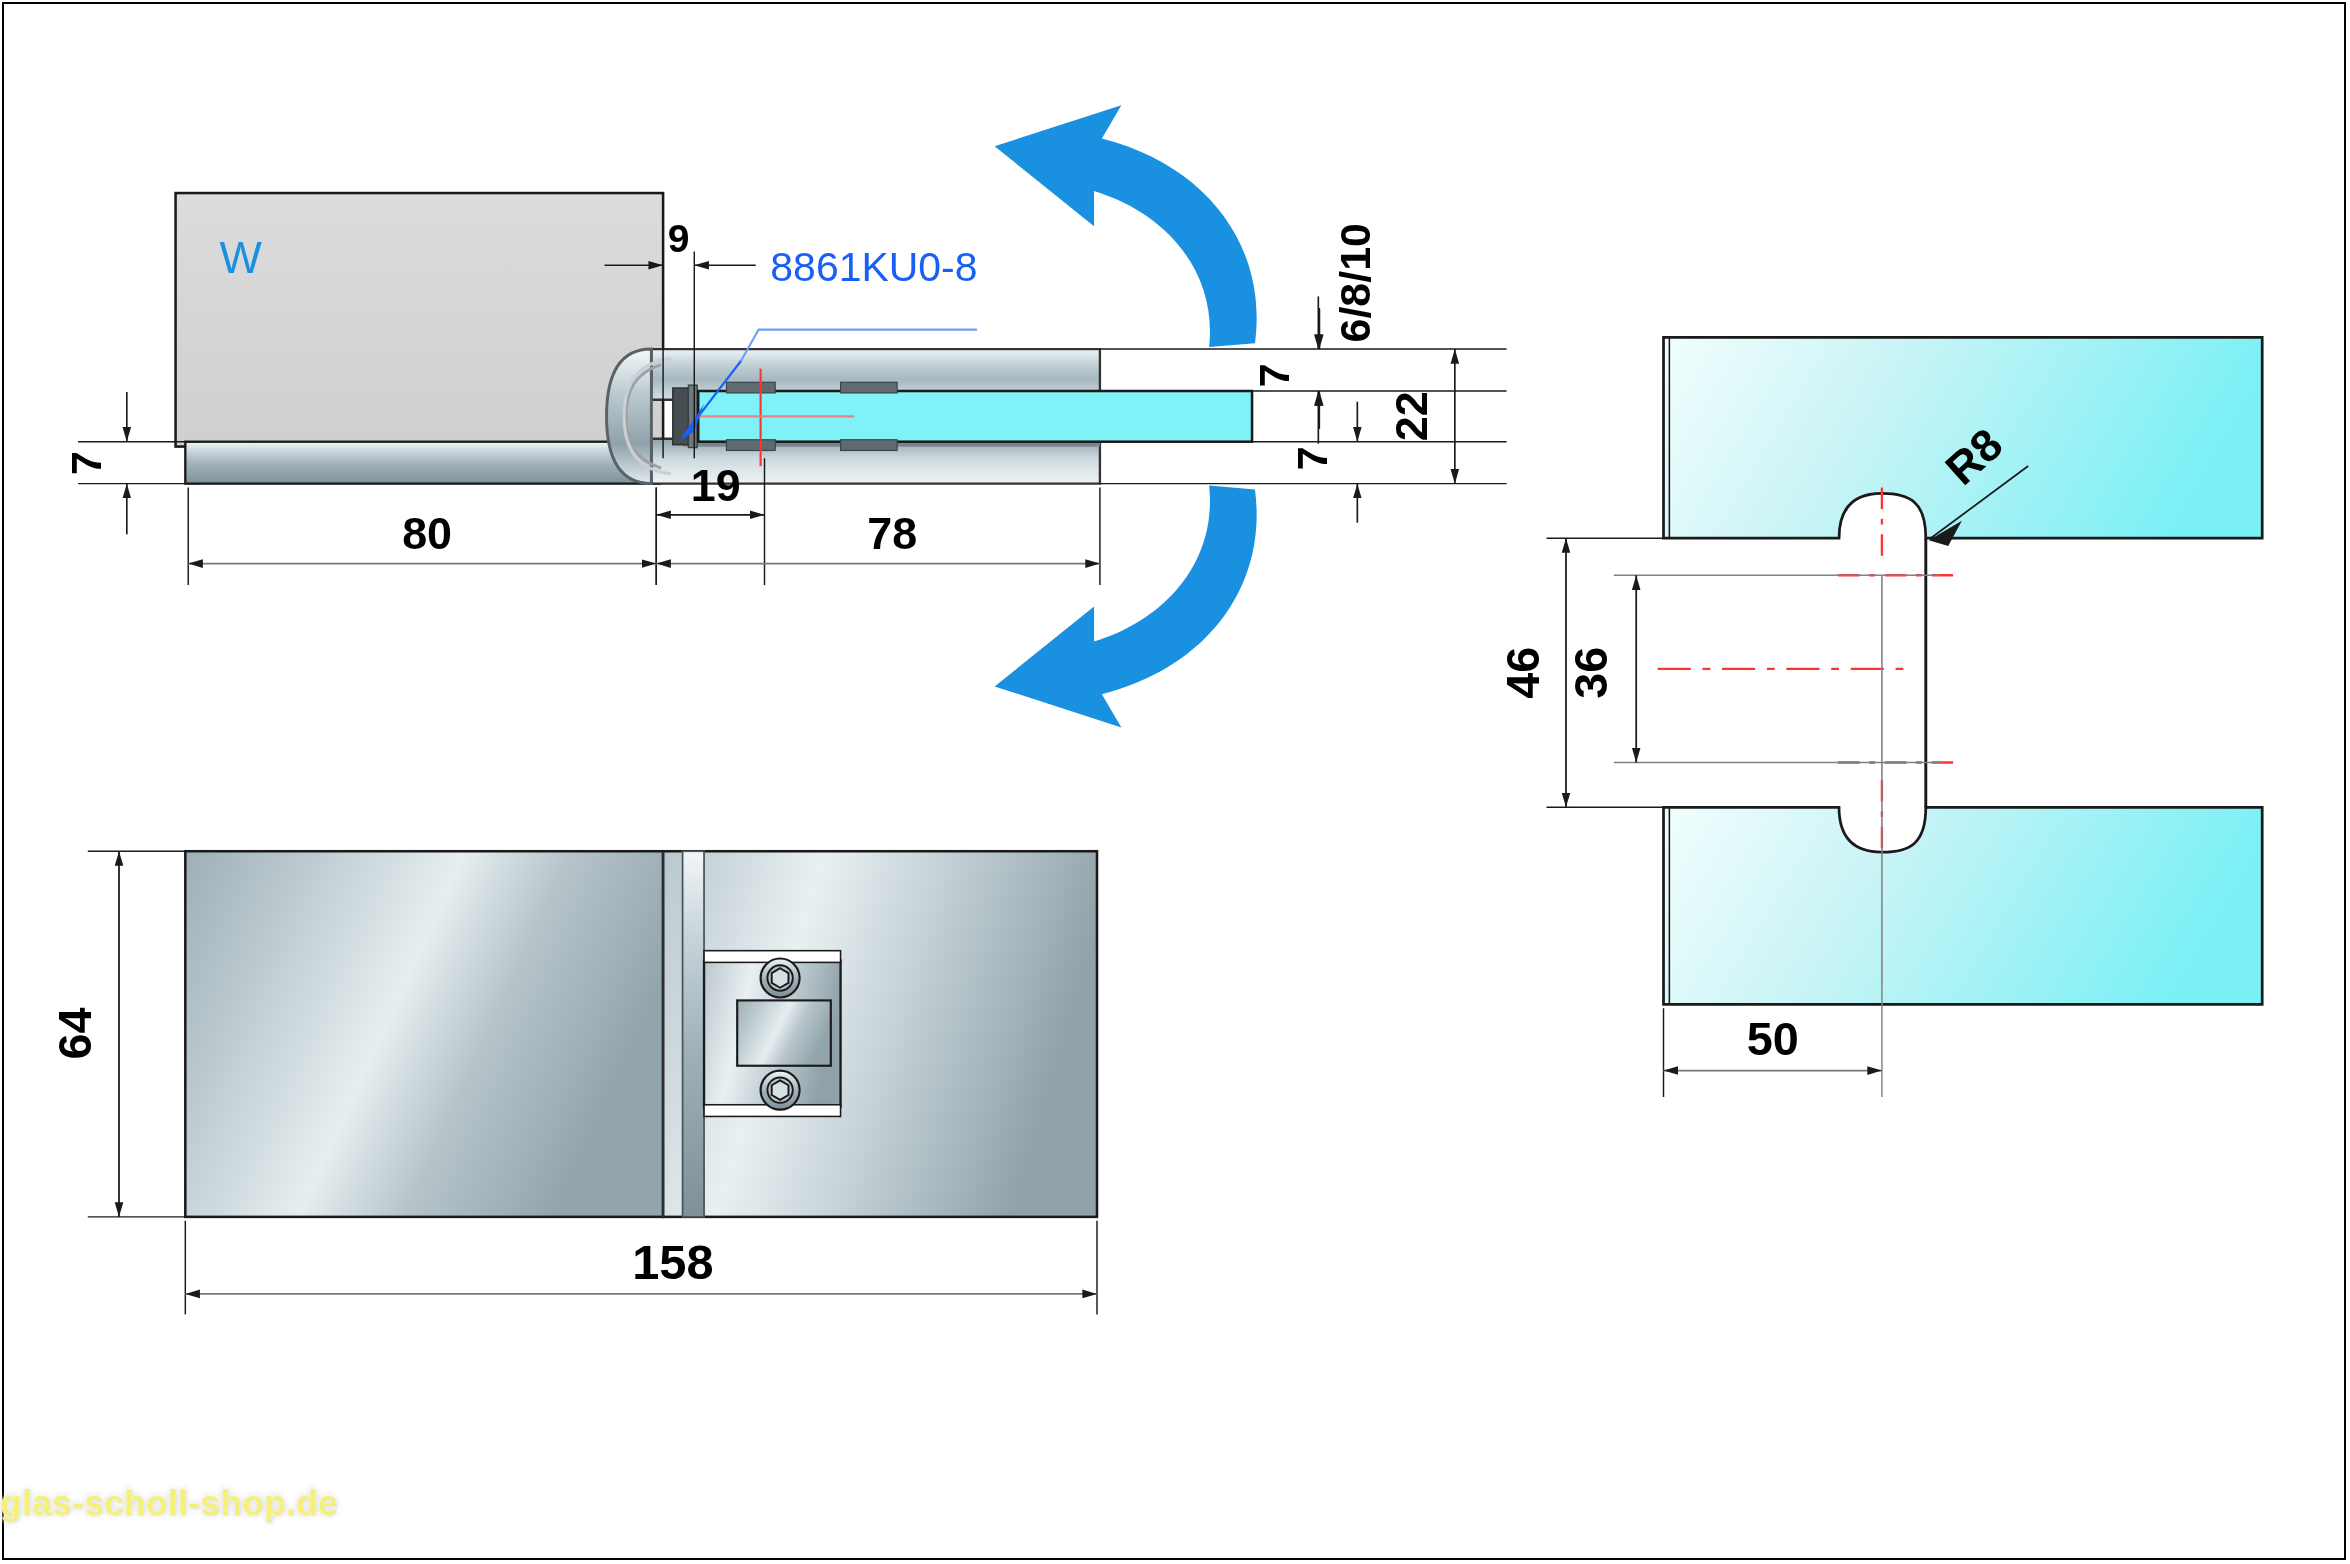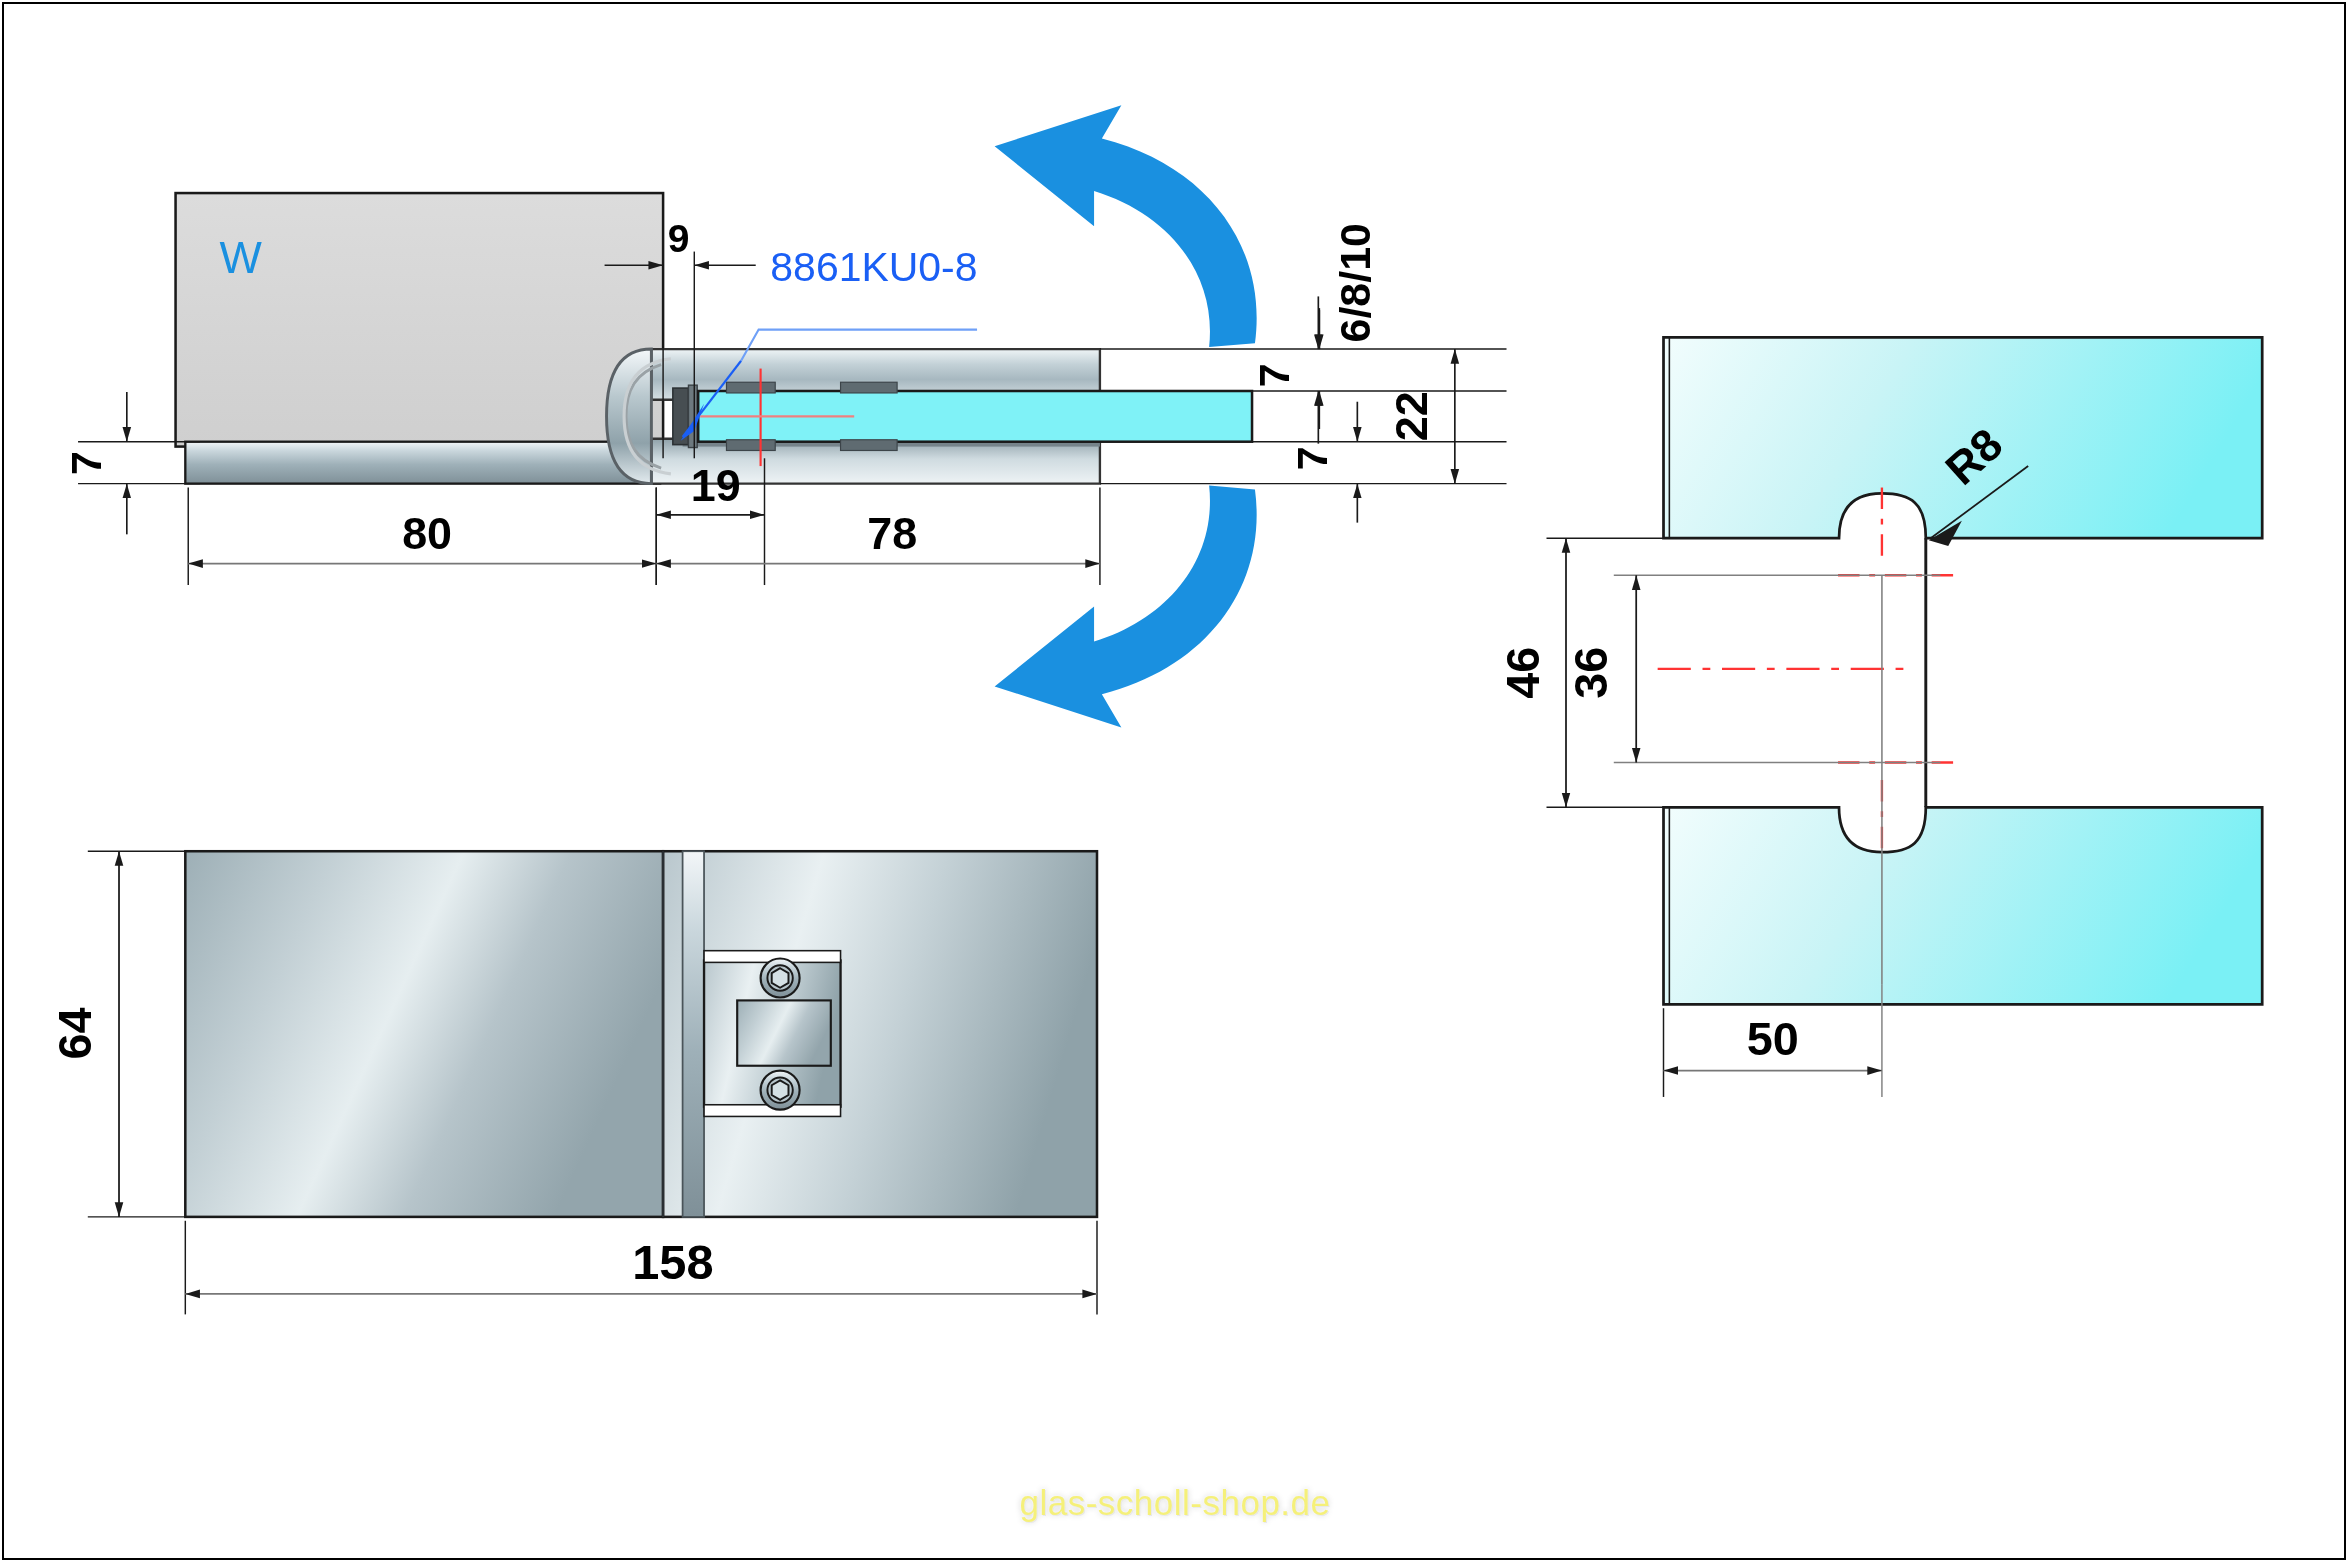--- a/index.html
+++ b/index.html
@@ -4,22 +4,22 @@
 <style>
   html,body{margin:0;padding:0;background:#ffffff;}
   body{width:2350px;height:1564px;position:relative;overflow:hidden;
        font-family:"Liberation Sans",sans-serif;}
   #root{position:absolute;left:0;top:0;width:2350px;height:1564px;}
   .border{position:absolute;left:2px;top:2px;width:2344px;height:1558px;
           border:2px solid #000;box-sizing:border-box;}
   svg{position:absolute;left:0;top:0;width:2350px;height:1564px;}
   .dimtxt{font-family:"Liberation Sans",sans-serif;font-weight:bold;fill:#000;}
   .lbl-blue{font-family:"Liberation Sans",sans-serif;fill:#1a5ff5;}
-  .wm{position:absolute;left:0;top:1483px;width:2350px;text-align:center;
-      font-family:"Liberation Sans",sans-serif;font-size:35px;font-weight:normal;
+  .wm{position:absolute;left:0;top:1483px;width:2350px;
+      font-family:"Liberation Sans",sans-serif;font-size:35px;font-weight:bold;
       color:#f5f07a;letter-spacing:0.5px;
       text-shadow:0 0 2.9px #ffffff,0 0 5.9px #cccccc,1px 1px 0 #e8e8e8;}
 </style>
 </head>
 <body>
 
 <div id="root">
   <div class="border"></div>
 
   <svg viewBox="0 0 2410 1604" xmlns="http://www.w3.org/2000/svg">

